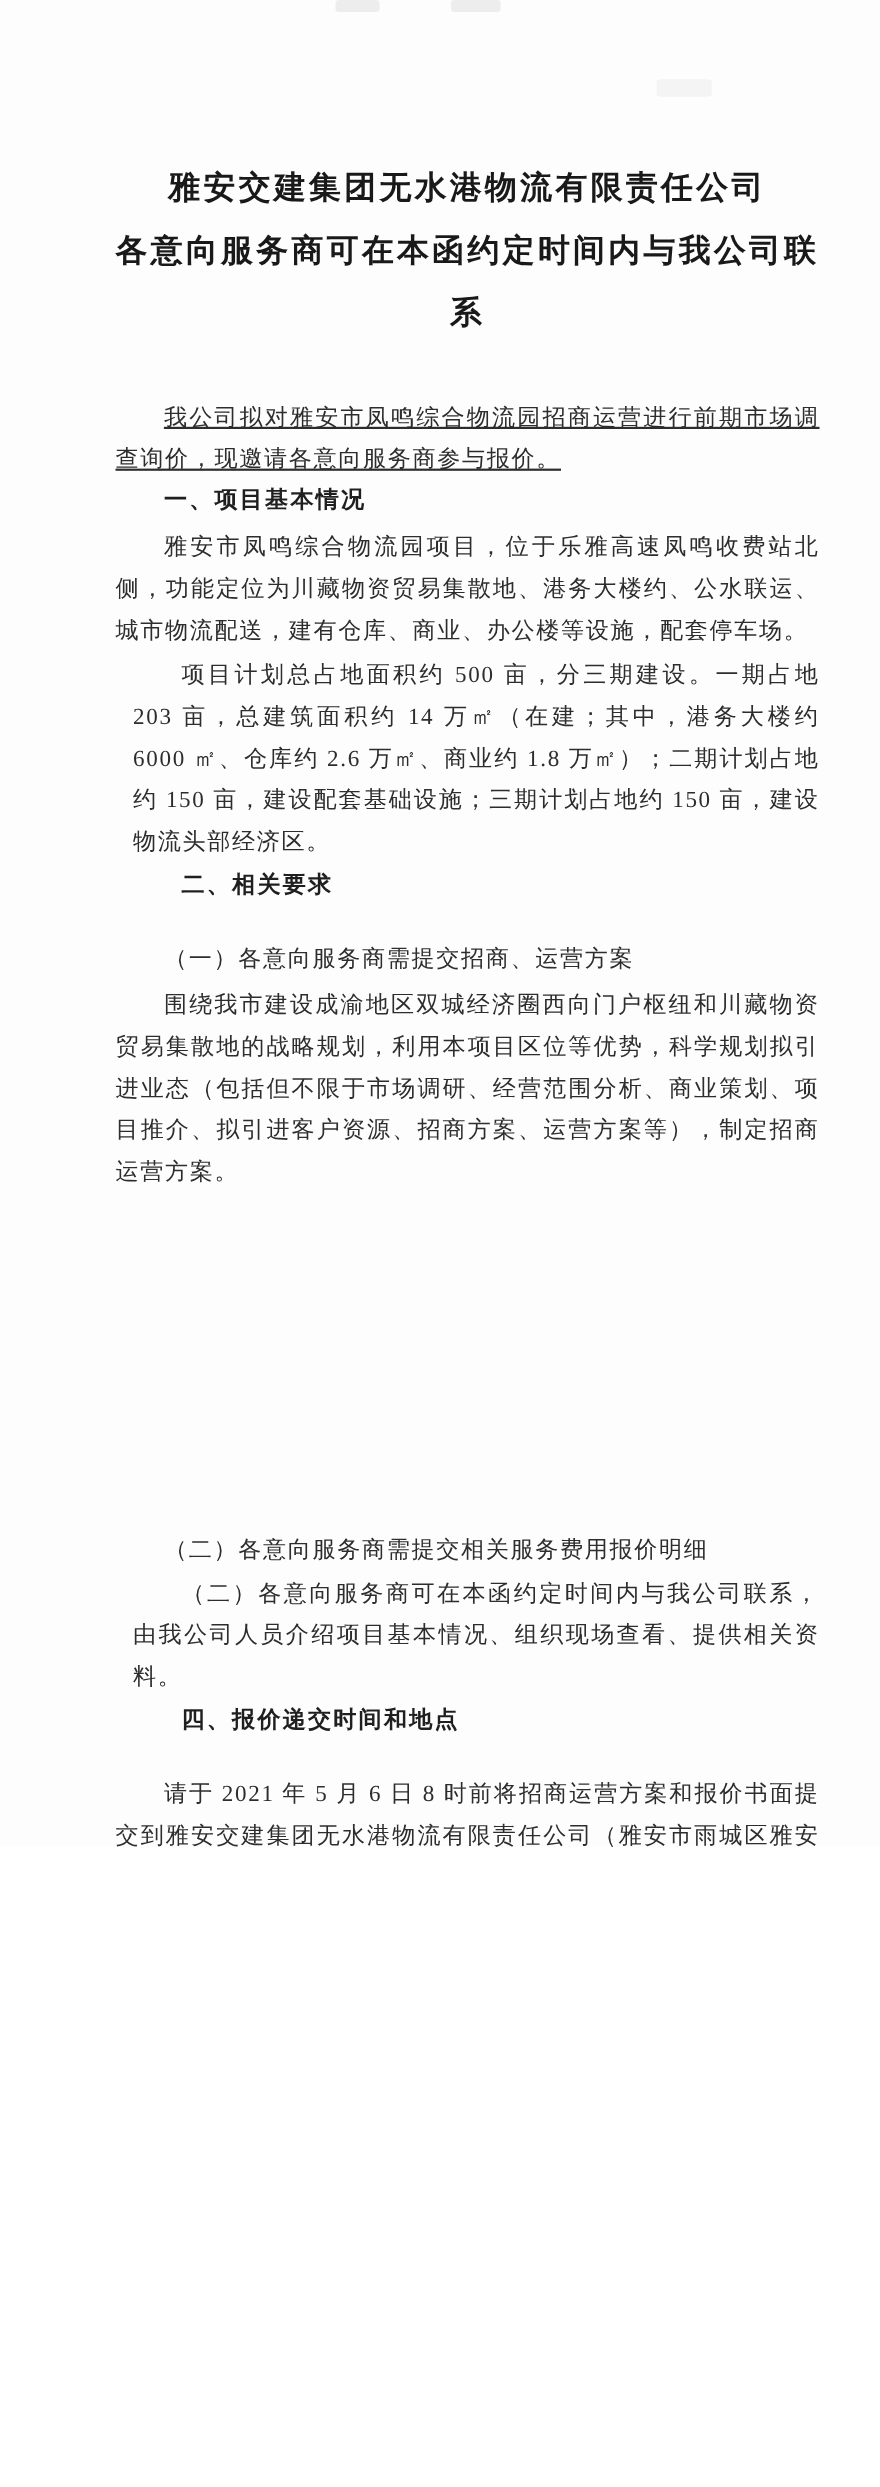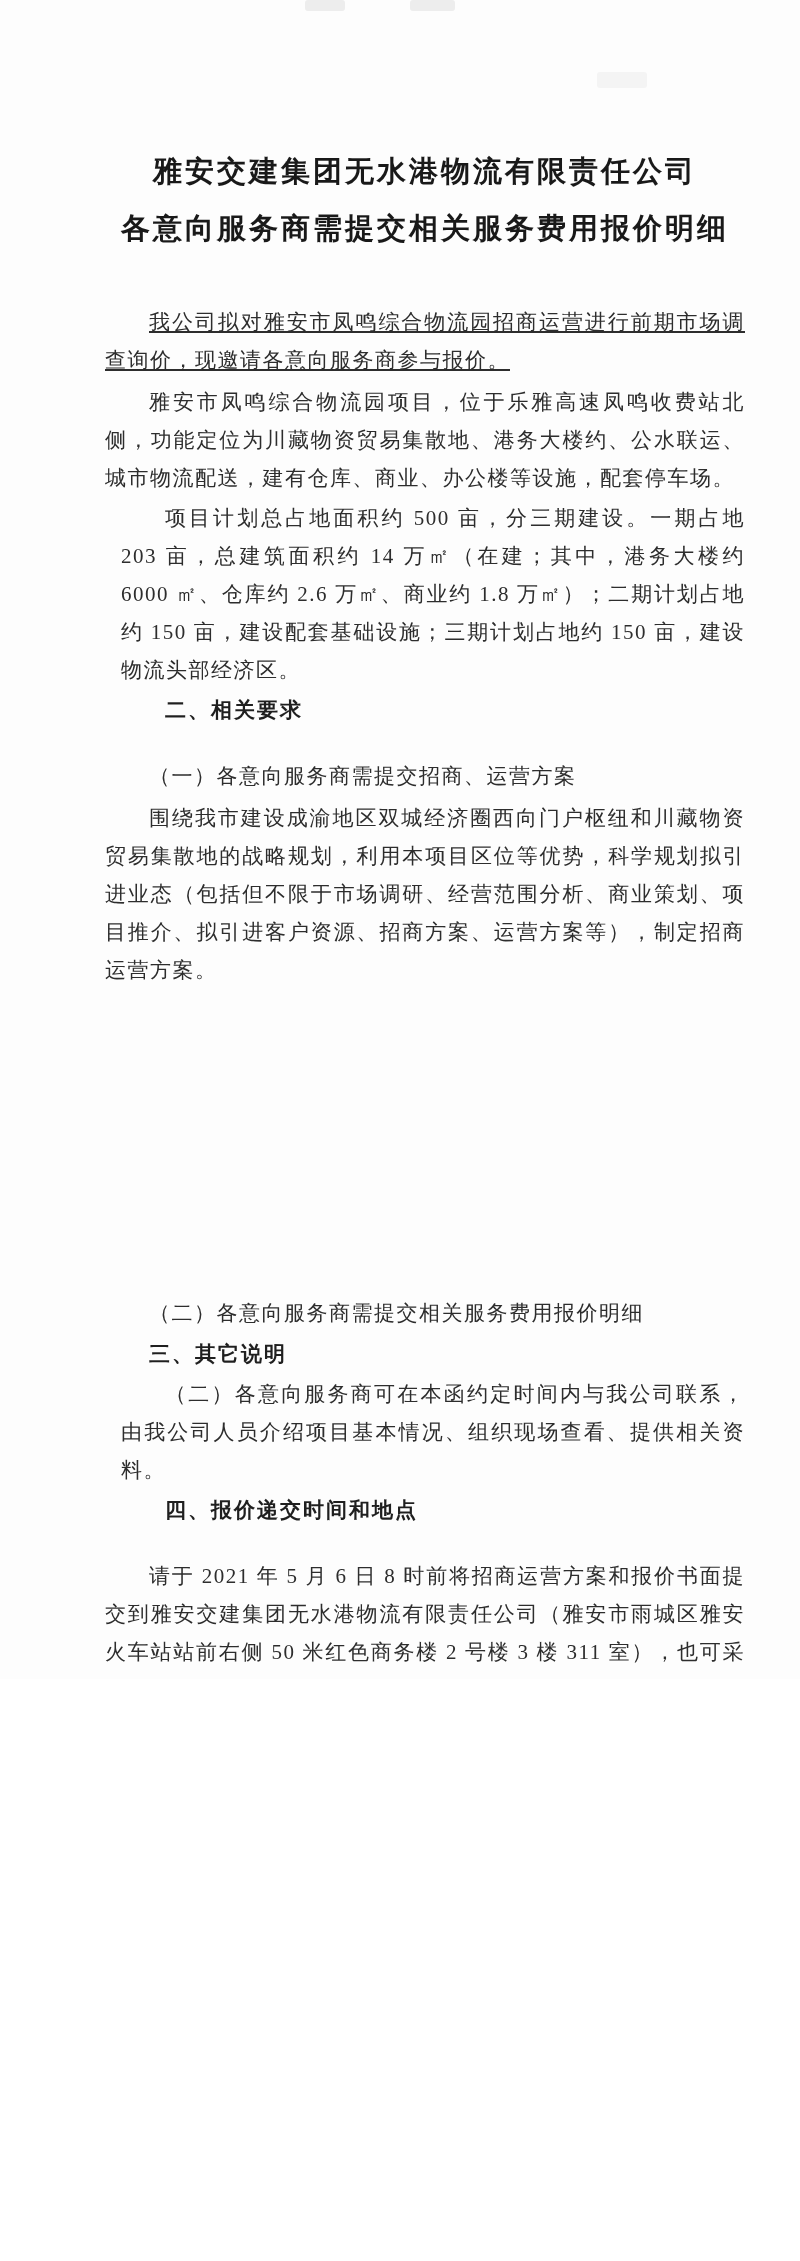--- a/index.html
+++ b/index.html
@@ -54,36 +54,36 @@
 <div class="page">
 
   <div class="artifact a1"></div>
   <div class="artifact a2"></div>
   <div class="artifact a3"></div>
   <div class="edge-line"></div>
 
   <div class="doc">
 
     <div class="title title1">雅安交建集团无水港物流有限责任公司</div>
-    <div class="title">各意向服务商需提交相关服务费用报价明细</div>
+    <div class="title">各意向服务商可在本函约定时间内与我公司联系</div>
 
     <div class="body-text para mt-intro">我公司拟对雅安市凤鸣综合物流园招商运营进行前期市场调查询价，现邀请各意向服务商参与报价。</div>
 
+    <div class="heading">一、项目基本情况</div>
     <div class="body-text para mt4">雅安市凤鸣综合物流园项目，位于乐雅高速凤鸣收费站北侧，功能定位为川藏物资贸易集散地、港务大楼约、公水联运、城市物流配送，建有仓库、商业、办公楼等设施，配套停车场。</div>
     <div class="body-text para mt2">项目计划总占地面积约 500 亩，分三期建设。一期占地 203 亩，总建筑面积约 14 万㎡（在建；其中，港务大楼约 6000 ㎡、仓库约 2.6 万㎡、商业约 1.8 万㎡）；二期计划占地约 150 亩，建设配套基础设施；三期计划占地约 150 亩，建设物流头部经济区。</div>
 
     <div class="heading mt2">二、相关要求</div>
     <div class="body-text para">（一）各意向服务商需提交招商、运营方案</div>
     <div class="body-text para mt4">围绕我市建设成渝地区双城经济圈西向门户枢纽和川藏物资贸易集散地的战略规划，利用本项目区位等优势，科学规划拟引进业态（包括但不限于市场调研、经营范围分析、商业策划、项目推介、拟引进客户资源、招商方案、运营方案等），制定招商运营方案。</div>
 
     <div class="page-gap"></div>
 
     <div class="body-text para">（二）各意向服务商需提交相关服务费用报价明细</div>
 
-    <div class="heading mt3">三、其它说明</div>
     <div class="body-text para mt2">（二）各意向服务商可在本函约定时间内与我公司联系，由我公司人员介绍项目基本情况、组织现场查看、提供相关资料。</div>
 
     <div class="heading mt2">四、报价递交时间和地点</div>
     <div class="body-text para">请于 2021 年 5 月 6 日 8 时前将招商运营方案和报价书面提交到雅安交建集团无水港物流有限责任公司（雅安市雨城区雅安火车站站前右侧 50 米红色商务楼 2 号楼 3 楼 311 室），也可采用邮寄或电子邮箱方式提交。</div>
     <div class="body-text para">附件：报价函</div>
 
 
     <div class="signature">
       <div>雅安交建集团无水港物流有限责任公司</div>
       <div>2021 年 4 月 20 日</div>

